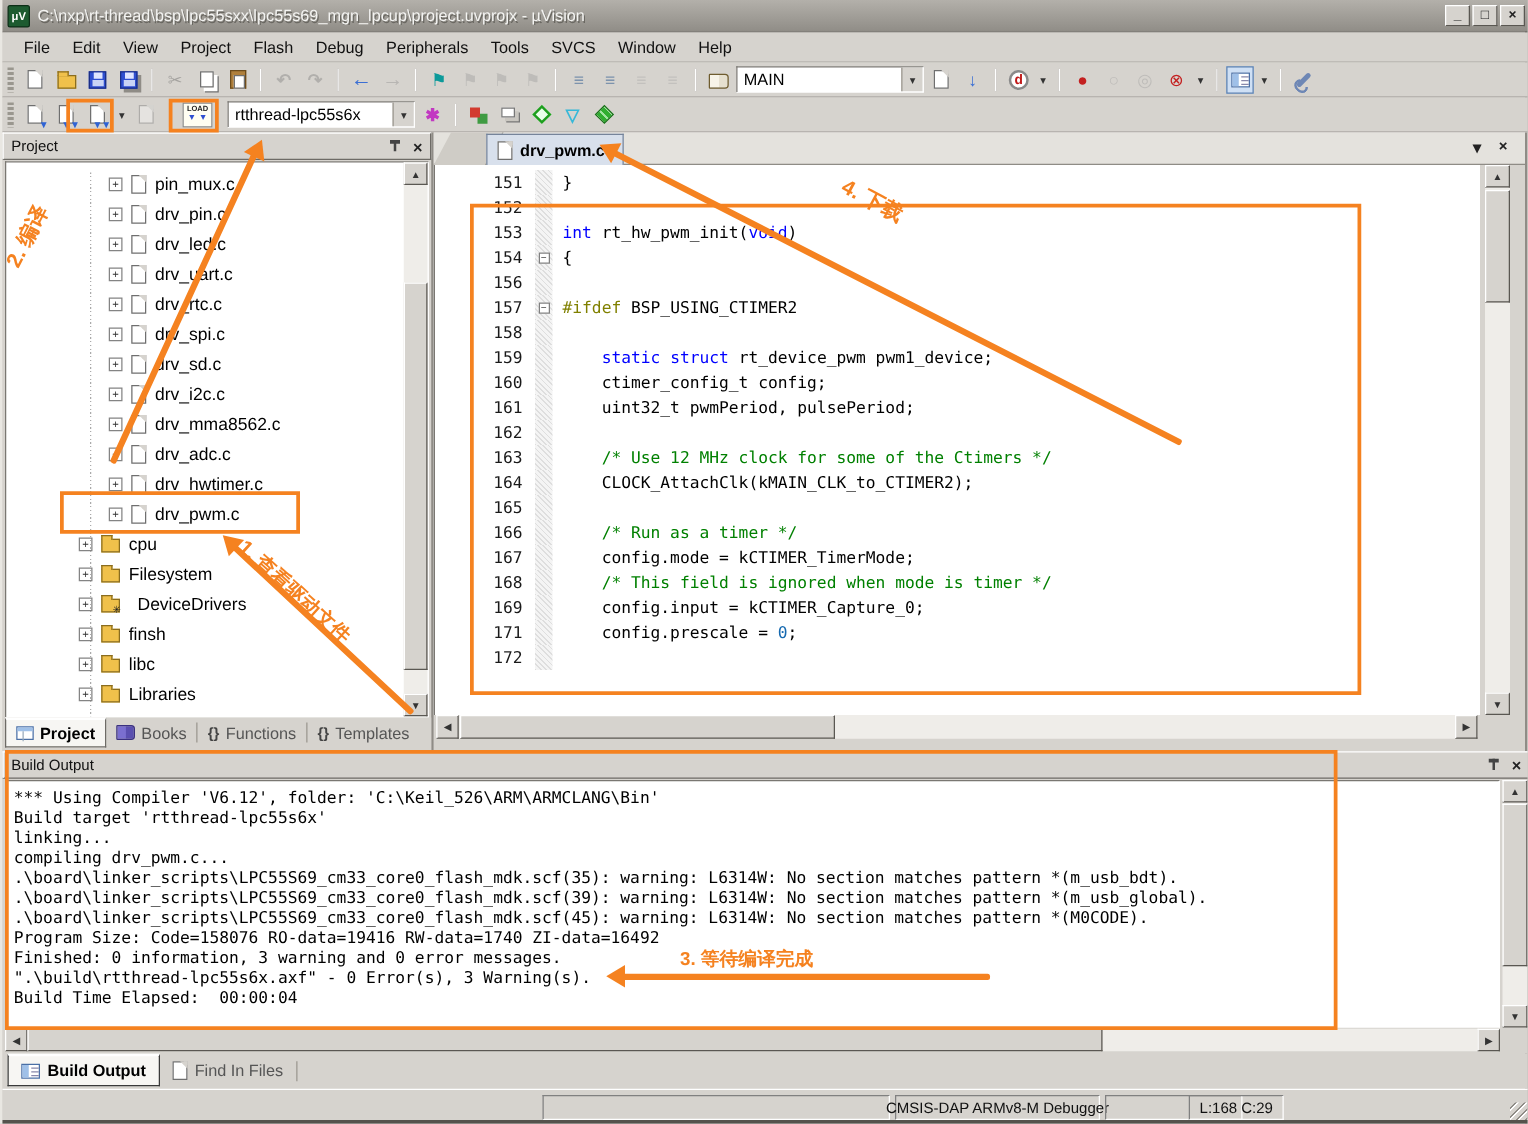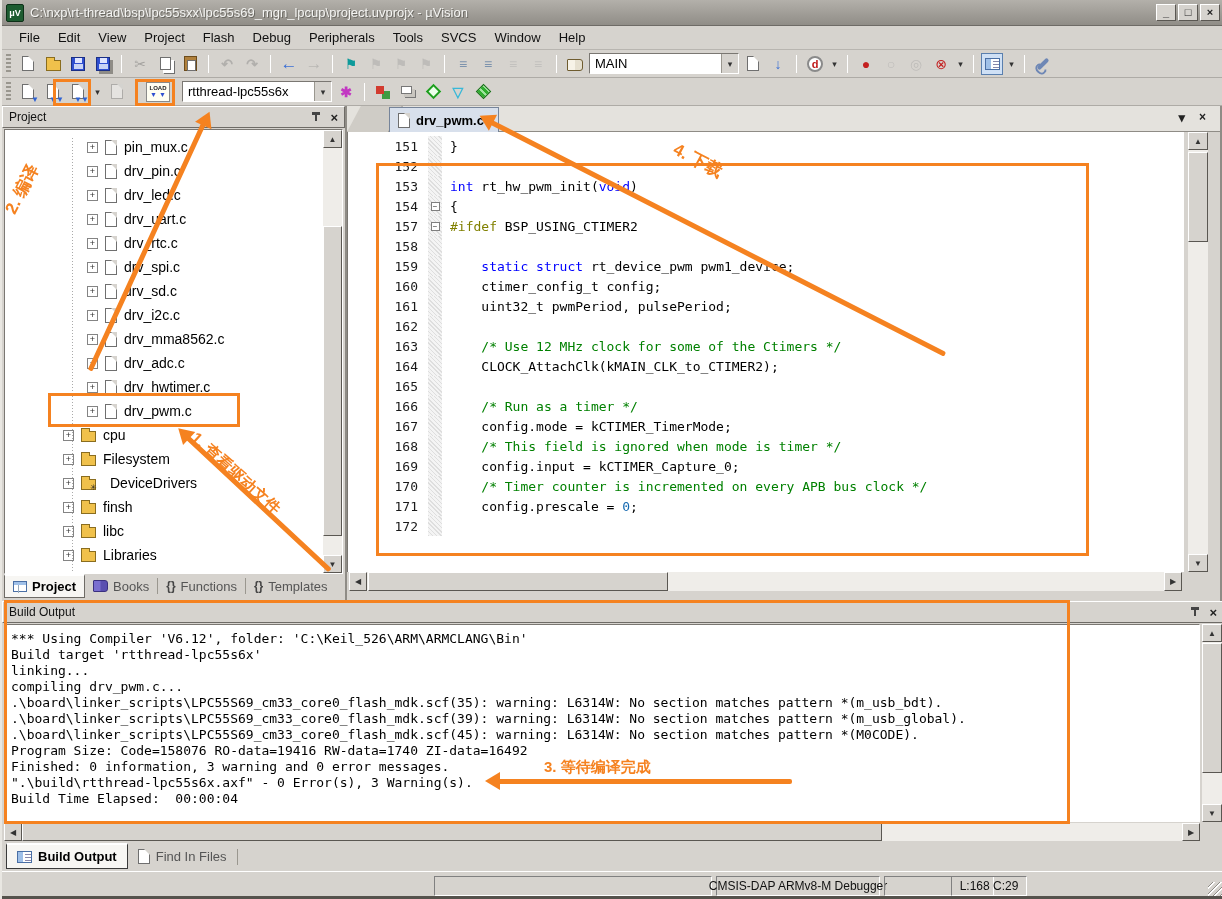--- a/index.html
+++ b/index.html
@@ -517,20 +517,25 @@
           <span class="ctext"><span class="s-k">int</span><span class="s-p"> rt_hw_pwm_init(</span><span class="s-k">void</span><span class="s-p">)</span></span>
         </div>
         <div class="crow">
           <span class="lnum">154</span>
           <span class="fold">
             <span class="foldbox">−</span>
           </span>
           <span class="ctext"><span class="s-p">{</span></span>
         </div>
         <div class="crow">
+          <span class="lnum">156</span>
+          <span class="fold"></span>
+          <span class="ctext"></span>
+        </div>
+        <div class="crow">
           <span class="lnum">157</span>
           <span class="fold">
             <span class="foldbox">−</span>
           </span>
           <span class="ctext"><span class="s-d">#ifdef</span><span class="s-p"> BSP_USING_CTIMER2</span></span>
         </div>
         <div class="crow">
           <span class="lnum">158</span>
           <span class="fold"></span>
           <span class="ctext"></span>
@@ -582,25 +587,20 @@
         </div>
         <div class="crow">
           <span class="lnum">168</span>
           <span class="fold"></span>
           <span class="ctext"><span class="s-p">    </span><span class="s-c">/* This field is ignored when mode is timer */</span></span>
         </div>
         <div class="crow">
           <span class="lnum">169</span>
           <span class="fold"></span>
           <span class="ctext"><span class="s-p">    config.input = kCTIMER_Capture_0;</span></span>
-        </div>
-        <div class="crow">
-          <span class="lnum">170</span>
-          <span class="fold"></span>
-          <span class="ctext"><span class="s-p">    </span><span class="s-c">/* Timer counter is incremented on every APB bus clock */</span></span>
         </div>
         <div class="crow">
           <span class="lnum">171</span>
           <span class="fold"></span>
           <span class="ctext"><span class="s-p">    config.prescale = </span><span class="s-n">0</span><span class="s-p">;</span></span>
         </div>
         <div class="crow">
           <span class="lnum">172</span>
           <span class="fold"></span>
           <span class="ctext"></span>

